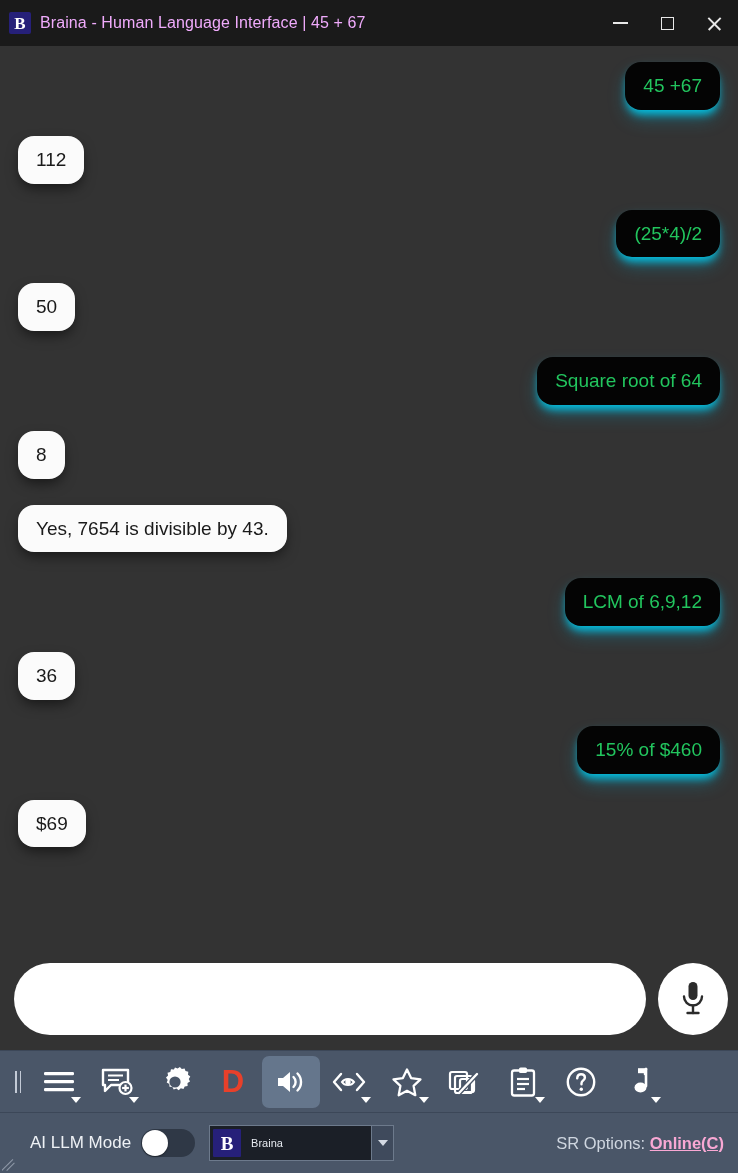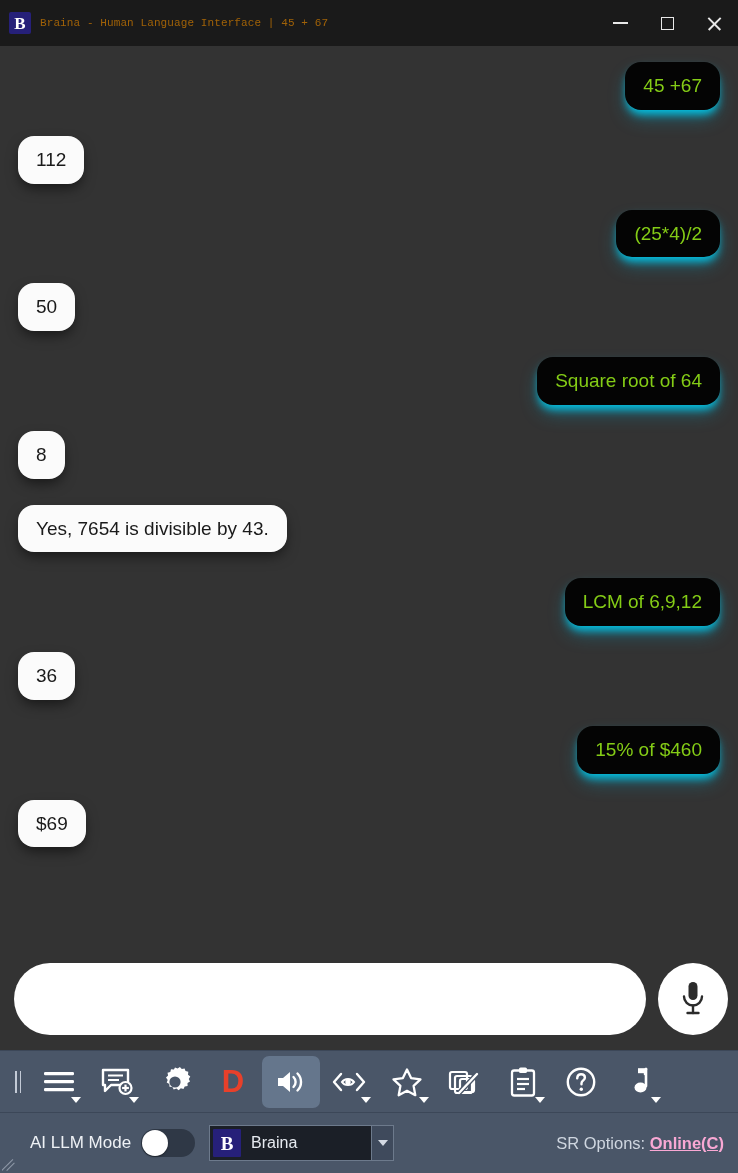--- a/index.html
+++ b/index.html
@@ -29,25 +29,24 @@
     margin-left: 9px; margin-right: 9px;
     background: #262079;
     border-radius: 2px;
     display: flex; align-items: center; justify-content: center;
     font-family: "Liberation Serif", serif;
     font-weight: bold; font-size: 17px; line-height: 1;
     color: #ffffff;
     flex: 0 0 auto;
   }
   .tb-title {
-    font-size: 11px;
-    color: #a16207;
+    font-size: 16px;
+    color: #f0abfc;
     letter-spacing: .1px;
     white-space: nowrap;
-    font-family: Liberation Mono, monospace;
   }
   .tb-controls {
     margin-left: auto; display: flex; height: 100%;
   }
   .tb-btn {
     width: 47px; height: 46px;
     display: flex; align-items: center; justify-content: center;
     color: #e8e8e8;
   }
   .glyph-min { width: 15px; height: 1.5px; background: #e8e8e8; display:block; }
@@ -75,21 +74,21 @@
   .bubble {
     max-width: 88%;
     border-radius: 16px;
     font-size: 19px;
     line-height: 1.25;
     padding: 12px 18px;
     white-space: nowrap;
   }
   .bubble.user {
     background: #040404;
-    color: #84cc16;
+    color: #22c55e;
     box-shadow: 0 6px 9px -2px rgba(0,200,235,0.95),
                 0 10px 20px -4px rgba(0,180,220,0.45);
     margin-left: 40px;
   }
   .bubble.bot {
     background: #fbfbfb;
     color: #1a1a1a;
     box-shadow: 0 6px 13px -2px rgba(0,0,0,0.55);
   }
 
@@ -196,21 +195,21 @@
   .combo .cb-icon {
     width: 28px; height: 28px; margin-left: 3px;
     background: #262079; border-radius: 1px;
     display:flex; align-items:center; justify-content:center;
     font-family: "Liberation Serif", serif;
     font-weight: bold; font-size: 19px; color: #fff; line-height: 1;
     flex: 0 0 auto;
   }
   .combo .cb-text {
     flex: 1 1 auto;
-    color: #e6eaf0; font-size: 16px; padding-left: 10px;
+    color: #e6eaf0; font-size: 11px; padding-left: 10px;
     white-space: nowrap; overflow: hidden;
   }
   .combo .cb-arrow {
     width: 22px; height: 100%;
     background: #3f4a5c;
     border-left: 1px solid #6d7a8c;
     display:flex; align-items:center; justify-content:center;
     flex: 0 0 auto;
   }
   .combo .cb-arrow i {

